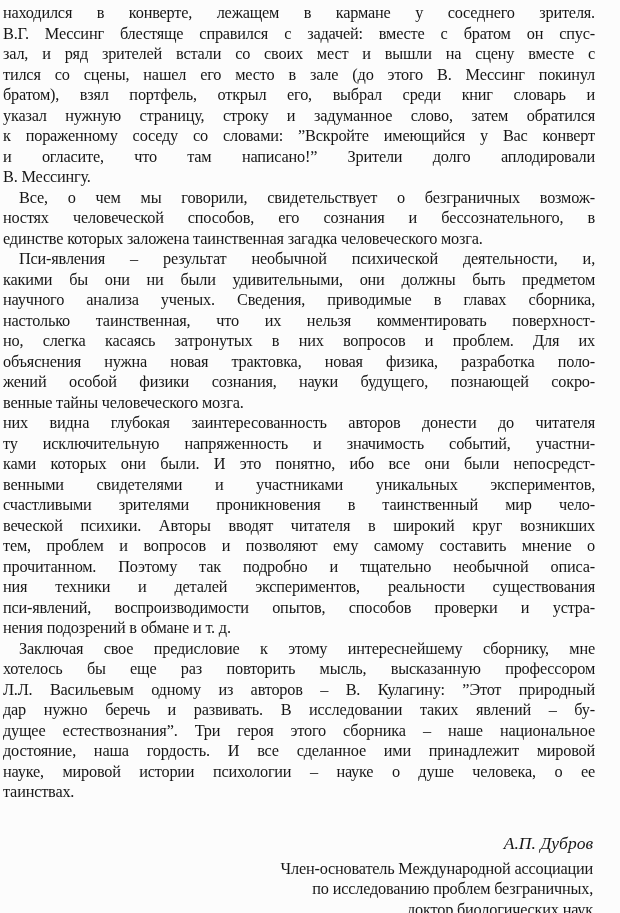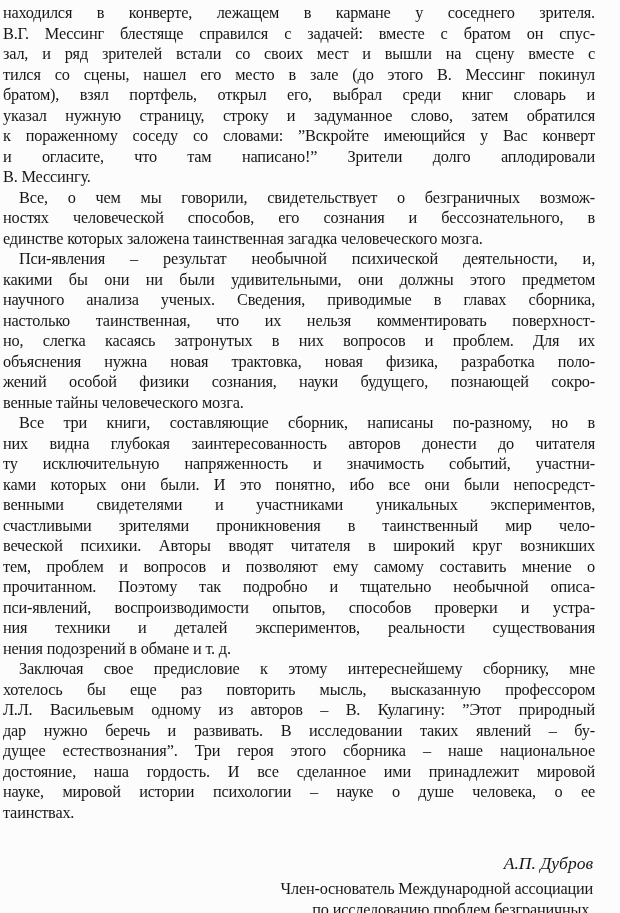--- a/index.html
+++ b/index.html
@@ -68,40 +68,39 @@
         <div class="line">и огласите, что там написано!” Зрители долго аплодировали</div>
         <div class="line last">В. Мессингу.</div>
       </div>
       <div class="paragraph">
         <div class="line first">Все, о чем мы говорили, свидетельствует о безграничных возмож-</div>
         <div class="line">ностях человеческой способов, его сознания и бессознательного, в</div>
         <div class="line last">единстве которых заложена таинственная загадка человеческого мозга.</div>
       </div>
       <div class="paragraph">
         <div class="line first">Пси-явления – результат необычной психической деятельности, и,</div>
-        <div class="line">какими бы они ни были удивительными, они должны этого предметом</div>
+        <div class="line">какими бы они ни были удивительными, они должны быть предметом</div>
         <div class="line">научного анализа ученых. Сведения, приводимые в главах сборника,</div>
         <div class="line">настолько таинственная, что их нельзя комментировать поверхност-</div>
         <div class="line">но, слегка касаясь затронутых в них вопросов и проблем. Для их</div>
         <div class="line">объяснения нужна новая трактовка, новая физика, разработка поло-</div>
         <div class="line">жений особой физики сознания, науки будущего, познающей сокро-</div>
         <div class="line last">венные тайны человеческого мозга.</div>
       </div>
       <div class="paragraph">
-        <div class="line first">Все три книги, составляющие сборник, написаны по-разному, но в</div>
         <div class="line">них видна глубокая заинтересованность авторов донести до читателя</div>
         <div class="line">ту исключительную напряженность и значимость событий, участни-</div>
         <div class="line">ками которых они были. И это понятно, ибо все они были непосредст-</div>
         <div class="line">венными свидетелями и участниками уникальных экспериментов,</div>
         <div class="line">счастливыми зрителями проникновения в таинственный мир чело-</div>
         <div class="line">веческой психики. Авторы вводят читателя в широкий круг возникших</div>
         <div class="line">тем, проблем и вопросов и позволяют ему самому составить мнение о</div>
         <div class="line">прочитанном. Поэтому так подробно и тщательно необычной описа-</div>
+        <div class="line">ния техники и деталей экспериментов, реальности существования</div>
         <div class="line">пси-явлений, воспроизводимости опытов, способов проверки и устра-</div>
-        <div class="line">ния техники и деталей экспериментов, реальности существования</div>
         <div class="line last">нения подозрений в обмане и т. д.</div>
       </div>
       <div class="paragraph">
         <div class="line first">Заключая свое предисловие к этому интереснейшему сборнику, мне</div>
         <div class="line">хотелось бы еще раз повторить мысль, высказанную профессором</div>
         <div class="line">Л.Л. Васильевым одному из авторов – В. Кулагину: ”Этот природный</div>
         <div class="line">дар нужно беречь и развивать. В исследовании таких явлений – бу-</div>
         <div class="line">дущее естествознания”. Три героя этого сборника – наше национальное</div>
         <div class="line">достояние, наша гордость. И все сделанное ими принадлежит мировой</div>
         <div class="line">науке, мировой истории психологии – науке о душе человека, о ее</div>

